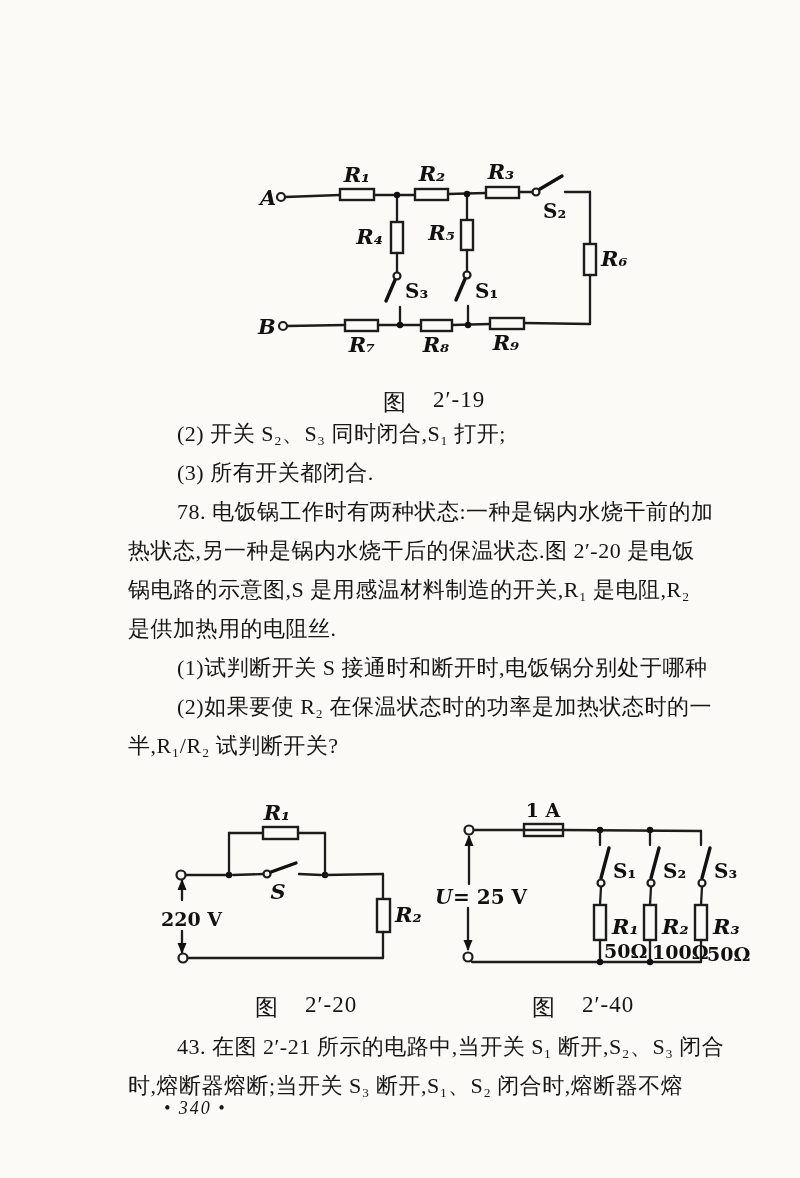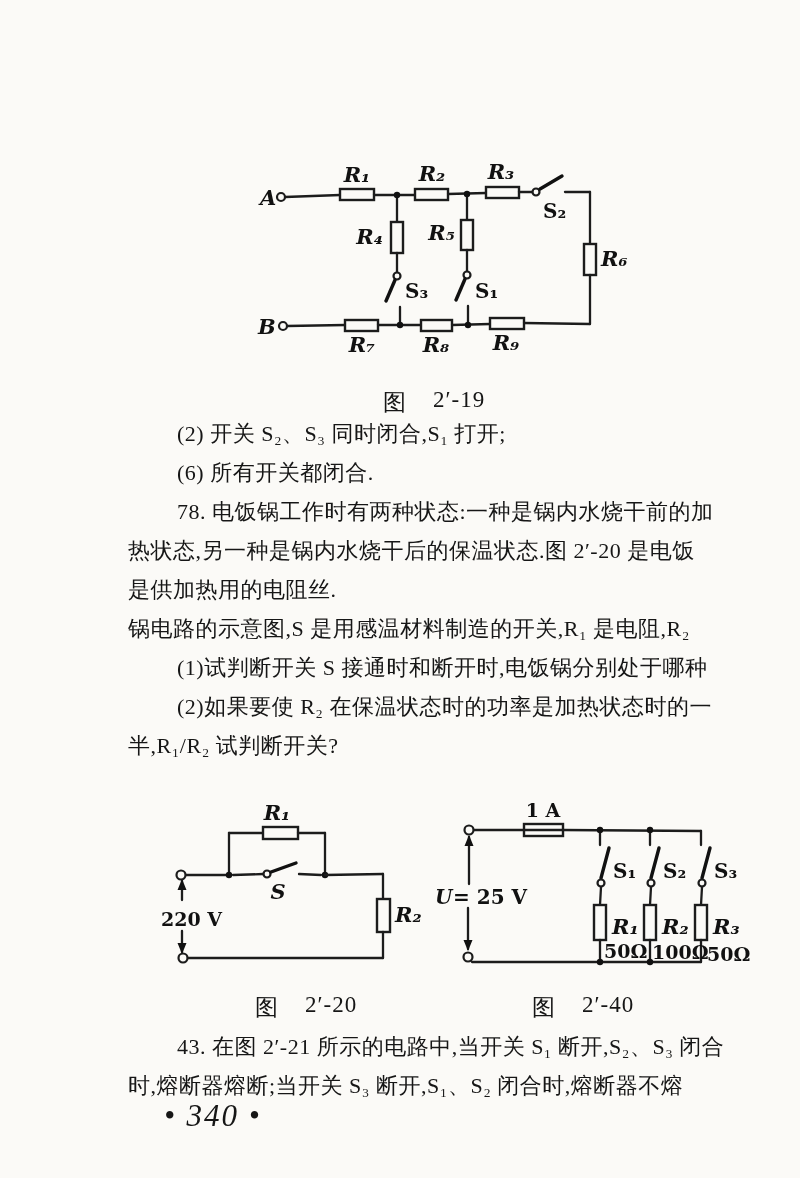--- a/index.html
+++ b/index.html
@@ -22,21 +22,21 @@
   .rlbl { font-family:"DejaVu Serif", serif; font-style:italic; font-weight:bold; font-size:21px; fill:#111; }
   .slbl { font-family:"DejaVu Serif", serif; font-weight:bold; font-size:20px; fill:#111; }
   .vlbl { font-family:"DejaVu Serif", serif; font-weight:bold; font-size:19px; fill:#111; }
 
   
   .tblock { position:absolute; left:128px; width:648px; }
   .line { height:39px; line-height:39px; font-size:22px; white-space:nowrap; letter-spacing:0.5px; }
   .line.indent { padding-left:49px; }
 
   .caption { position:absolute; display:flex; gap:26px; font-size:23px; letter-spacing:1px; }
-  .pageno  { position:absolute; left:164px; top:1098px; font-size:31px; font-style:italic; letter-spacing:2px; }
+  .pageno  { position:absolute; left:164px; top:1098px; font-size:18px; font-style:italic; letter-spacing:2px; }
 </style>
 </head>
 <body>
 
 <div class="page">
 
   <svg style="left:240px; top:160px;" width="400" height="212" viewBox="0 0 400 212">
 
     <line class="wire" x1="45" y1="37" x2="100" y2="35"></line>
     <rect class="rbox" x="100" y="29" width="34" height="11"></rect>
@@ -99,25 +99,25 @@
     <text class="slbl" x="235" y="138">S₁</text>
   </svg>
 
   <div class="caption" style="left:383px; top:387px;">
     <span>图</span>
     <span>2′-19</span>
   </div>
 
   <div class="tblock" style="top:414px;">
     <div class="line indent">(2) 开关 S₂、S₃ 同时闭合,S₁ 打开;</div>
-    <div class="line indent">(6) 所有开关都闭合.</div>
+    <div class="line indent">(3) 所有开关都闭合.</div>
     <div class="line indent">78. 电饭锅工作时有两种状态:一种是锅内水烧干前的加</div>
     <div class="line">热状态,另一种是锅内水烧干后的保温状态.图 2′-20 是电饭</div>
+    <div class="line">锅电路的示意图,S 是用感温材料制造的开关,R₁ 是电阻,R₂</div>
     <div class="line">是供加热用的电阻丝.</div>
-    <div class="line">锅电路的示意图,S 是用感温材料制造的开关,R₁ 是电阻,R₂</div>
     <div class="line indent">(1)试判断开关 S 接通时和断开时,电饭锅分别处于哪种</div>
     <div class="line indent">(2)如果要使 R₂ 在保温状态时的功率是加热状态时的一</div>
     <div class="line">半,R₁/R₂ 试判断开关?</div>
   </div>
 
   <svg style="left:155px; top:800px;" width="270" height="175" viewBox="0 0 270 175">
 
     <line class="wire" x1="27" y1="81" x2="27" y2="100"></line>
     <path class="ah" d="M27 79 l-4.5 11 h9 z"></path>
     <line class="wire" x1="27" y1="131" x2="27" y2="152"></line>

